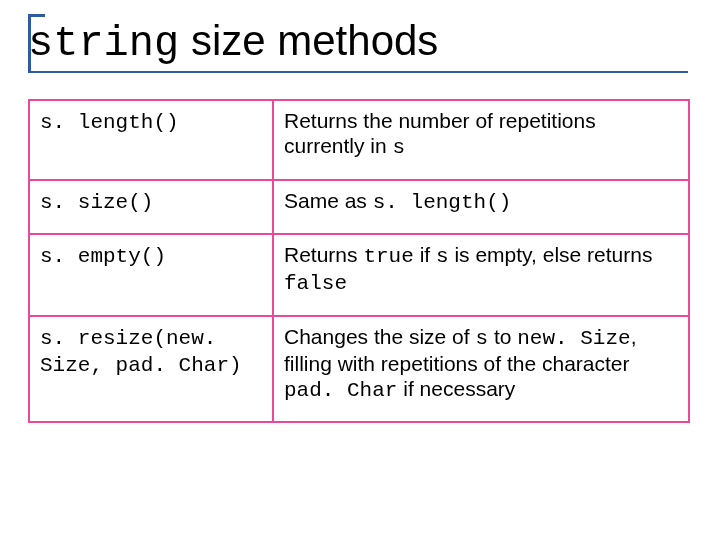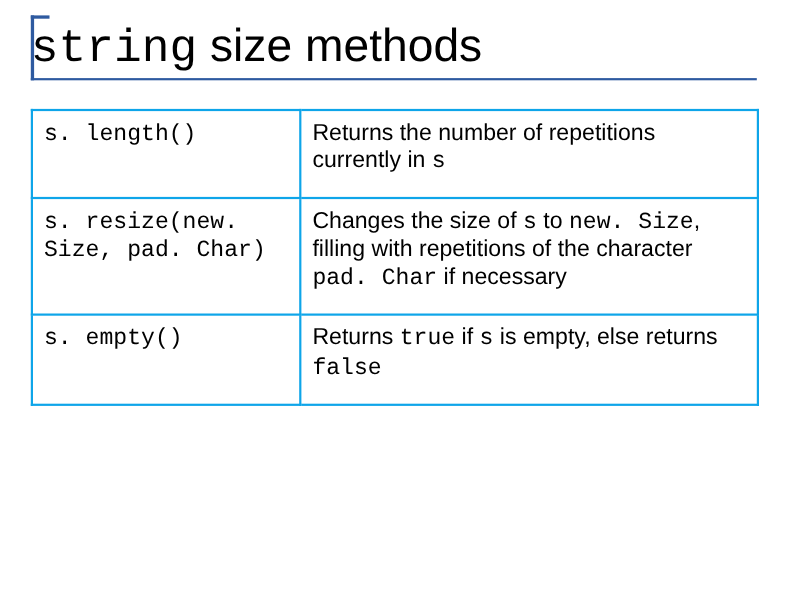--- a/index.html
+++ b/index.html
@@ -50,21 +50,21 @@
   }
 
   table.methods {
     border-collapse: collapse;
     width: 660px;
     table-layout: fixed;
   }
   table.methods col.c1 { width: 244px; }
   table.methods col.c2 { width: 416px; }
   table.methods td {
-    border: 2px solid #0ea5e9;
+    border: 2px solid #ec4899;
     padding: 8px 10px 18px 10px;
     vertical-align: top;
     font-size: 21px;
     line-height: 1.18;
   }
   .mono {
     font-family: "Courier New", Courier, monospace;
   }
 </style>
 </head>
@@ -84,23 +84,27 @@
     <colgroup>
       <col class="c1">
         <col class="c2">
     </colgroup>
     <tbody>
       <tr>
         <td><span class="mono">s. length()</span></td>
         <td><span>Returns the number of repetitions currently in </span><span class="mono">s</span></td>
       </tr>
       <tr>
-        <td><span class="mono">s. resize(new. Size, pad. Char)</span></td>
-        <td><span>Changes the size of </span><span class="mono">s</span><span> to </span><span class="mono">new. Size</span><span>, filling with repetitions of the character </span><span class="mono">pad. Char</span><span> if necessary</span></td>
+        <td><span class="mono">s. size()</span></td>
+        <td><span>Same as </span><span class="mono">s. length()</span></td>
       </tr>
       <tr>
         <td><span class="mono">s. empty()</span></td>
         <td><span>Returns </span><span class="mono">true</span><span> if </span><span class="mono">s</span><span> is empty, else returns </span><span class="mono">false</span></td>
+      </tr>
+      <tr>
+        <td><span class="mono">s. resize(new. Size, pad. Char)</span></td>
+        <td><span>Changes the size of </span><span class="mono">s</span><span> to </span><span class="mono">new. Size</span><span>, filling with repetitions of the character </span><span class="mono">pad. Char</span><span> if necessary</span></td>
       </tr>
     </tbody>
   </table>
 
 </div>
 
 </body></html>

